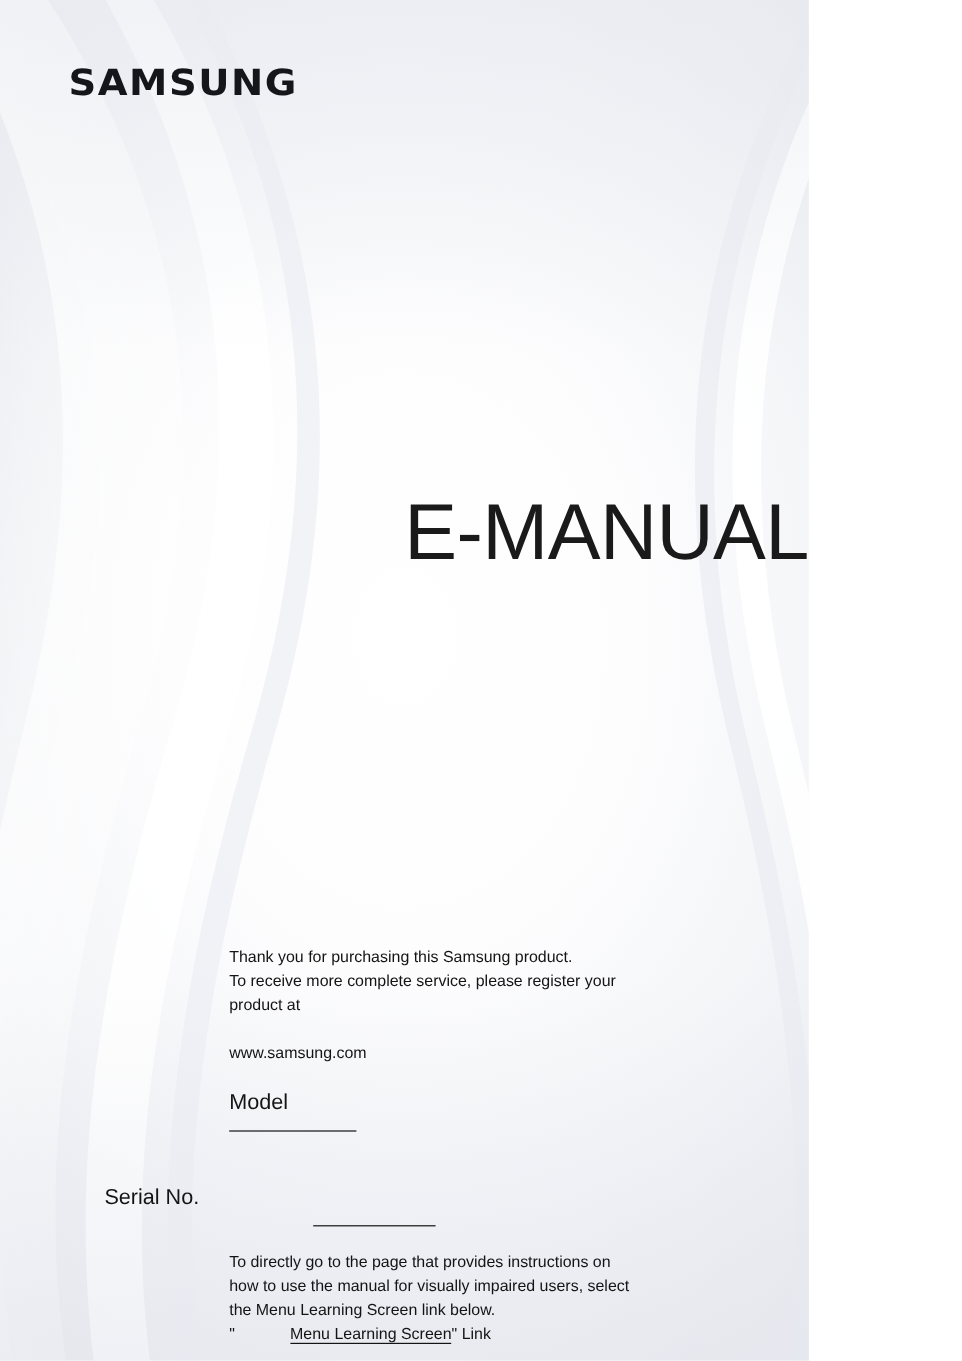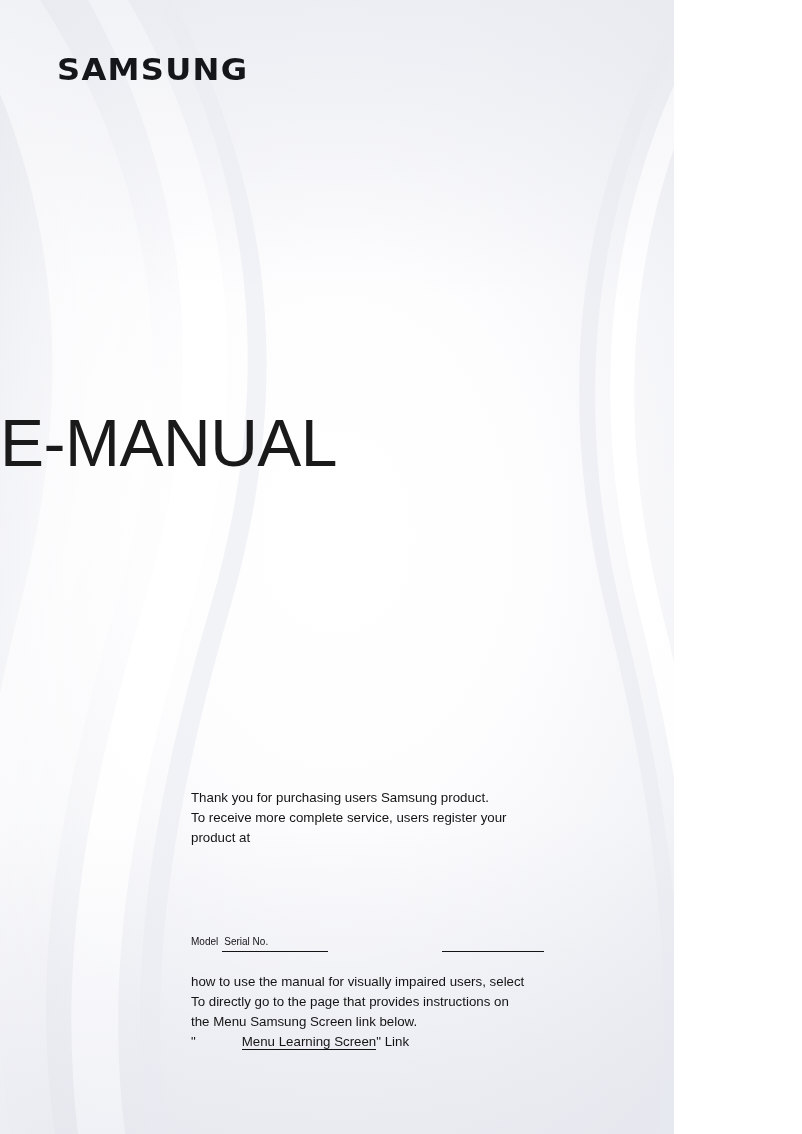--- a/index.html
+++ b/index.html
@@ -57,21 +57,21 @@
     transform-origin: left center;
     z-index: 5;
   }
 
   
   .title {
     position: absolute;
     left: 0;
     right: 0;
     top: 405px;
-    text-align: left;
+    text-align: right;
     font-size: 66px;
     font-weight: 400;
     color: #1a1a1a;
     letter-spacing: -0.5px;
     z-index: 5;
   }
 
   
   .copy {
     position: absolute;
@@ -88,23 +88,23 @@
   }
   .block-gap {
     height: 20px;
   }
   .url {
     font-size: 13.3px;
   }
 
   .model-line {
     display: flex;
-    align-items: flex-end;
-    font-size: 10px;
+    font-size: 18px;
     white-space: nowrap;
+    flex-direction: column;
   }
   .model-label {
     margin-right: 4px;
   }
   .rule-short {
     display: inline-block;
     width: 106px;
     border-bottom: 1px solid #141414;
     height: 14px;
     margin-right: 0px;
@@ -168,37 +168,38 @@
       <path d="M 742 0 C 640 175, 604 375, 662 612 C 712 812, 730 972, 714 1134 L 690 1134 C 706 970, 688 808, 638 608 C 580 370, 616 172, 718 0 Z" fill="#ffffff" opacity="0.9"></path>
       <path d="M 700 0 C 600 178, 566 378, 622 614 C 672 814, 690 974, 674 1134 L 658 1134 C 674 972, 656 810, 606 610 C 550 372, 584 175, 684 0 Z" fill="#e9ebf1" opacity="0.65"></path>
     </svg>
   </div>
 
   <div class="logo">SAMSUNG</div>
 
   <div class="title">E-MANUAL</div>
 
   <div class="copy">
-    <p>Thank you for purchasing users Samsung product.</p>
-    <p>To receive more complete service, users register your</p>
+    <p>Thank you for purchasing this Samsung product.</p>
+    <p>To receive more complete service, please register your</p>
     <p>product at</p>
 
     <div class="block-gap"></div>
 
+    <p class="url">www.samsung.com</p>
 
     <div class="block-gap"></div>
 
     <div class="model-line">
       <span class="model-label">Model</span>
       <span class="rule-short"></span>
       <span class="serial-label">Serial No.</span>
       <span class="rule-long"></span>
     </div>
 
     <div class="block-gap"></div>
 
+    <p>To directly go to the page that provides instructions on</p>
     <p>how to use the manual for visually impaired users, select</p>
-    <p>To directly go to the page that provides instructions on</p>
-    <p>the Menu Samsung Screen link below.</p>
+    <p>the Menu Learning Screen link below.</p>
     <p class="link-line"><span>"</span><span class="link-text">Menu Learning Screen</span><span>" Link</span></p>
   </div>
 
 </div>
 
 </body></html>

